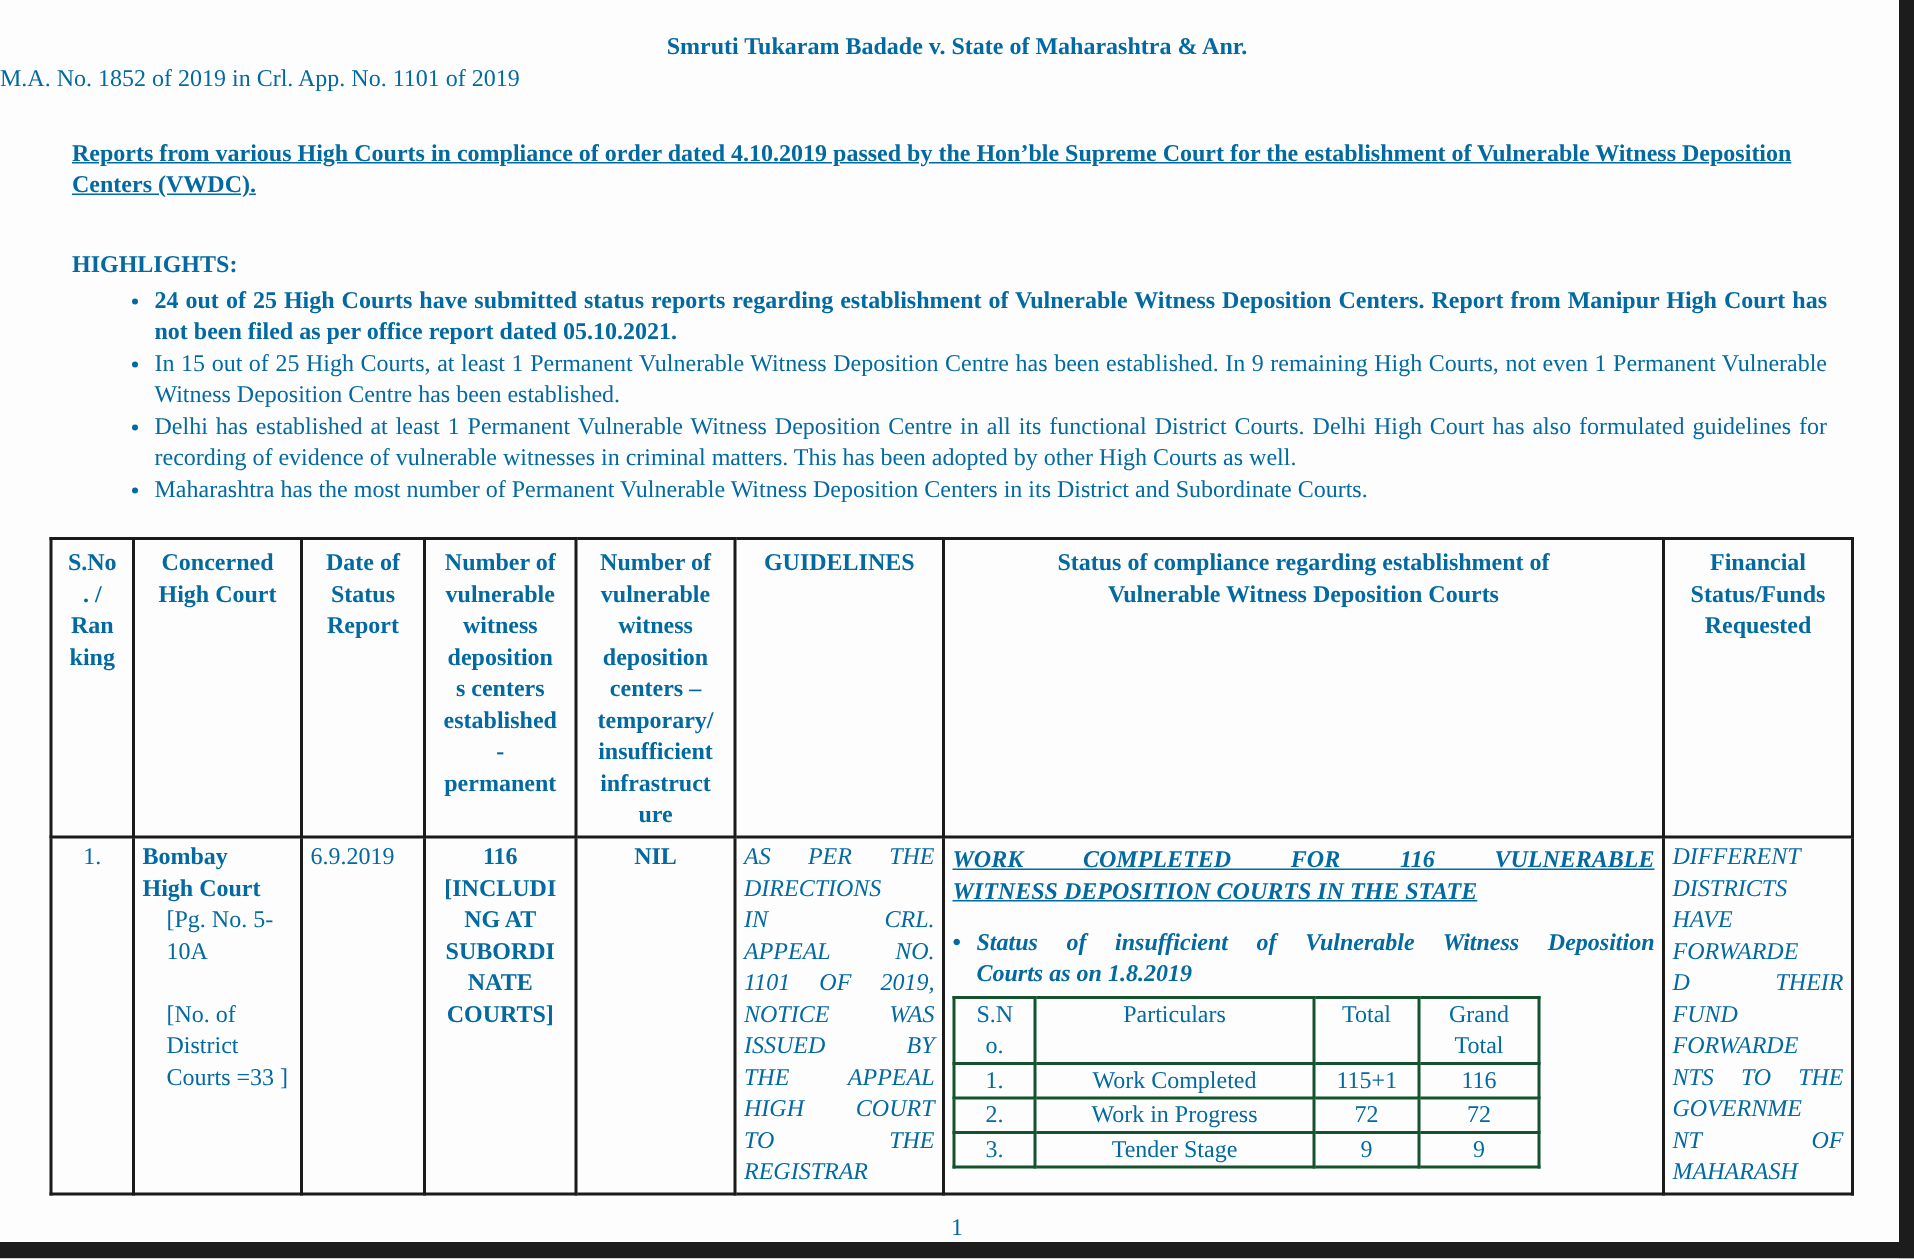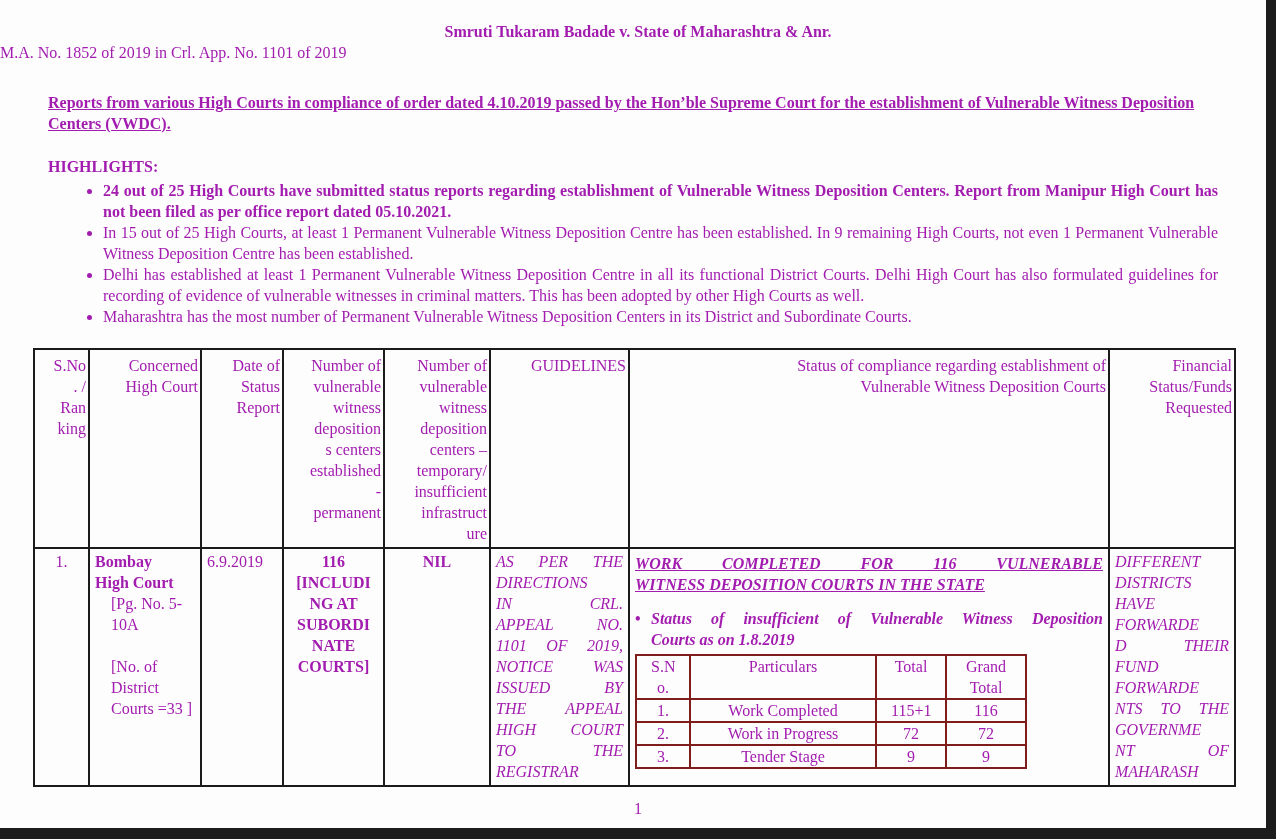--- a/index.html
+++ b/index.html
@@ -2,62 +2,62 @@
 <html><head>
 <meta charset="utf-8">
 <style>
   * { box-sizing: border-box; }
   html, body { margin: 0; padding: 0; background: #ddd; }
   .page {
     position: relative;
     width: 1276px; height: 839px;
     background: #fdfdfd;
     font-family: "Liberation Serif", "DejaVu Serif", serif;
-    font-size: 16px; line-height: 21px; color: #a21caf;
+    font-size: 16px; line-height: 21px; color: #0369a1;
     overflow: hidden;
   }
   .content { padding-top: 21px; }
   .bold { font-weight: bold; }
 
   .case-title { text-align: center; font-weight: bold; }
   .case-citation { text-align: left; }
 
   .report-heading {
     margin: 29px 58px 0 48px;
     font-weight: bold; text-decoration: underline;
   }
 
-  .highlights-label { margin: 22px 58px 0 48px; font-weight: bold; }
+  .highlights-label { margin: 32px 58px 0 48px; font-weight: bold; }
   ul.highlights-list {
     margin: 3px 58px 0 48px; padding-left: 55px;
   }
   ul.highlights-list li { text-align: justify; }
 
   table.main { border-collapse: collapse; table-layout: fixed; margin: 21px 0 0 33px; width: 1201px; }
   table.main th, table.main td { border: 2px solid #1b1b1b; vertical-align: top; }
-  table.main th { font-weight: normal; text-align: right; white-space: pre-line; padding: 5px 2px 3px; }
+  table.main th { font-weight: bold; text-align: center; white-space: pre-line; padding: 5px 2px 3px; }
   table.main td { padding: 2px 5px 3px; }
 
   .prelines { white-space: pre-line; }
   td.c { text-align: center; }
 
   .jlines > div { text-align: justify; text-align-last: justify; font-style: italic; }
   .jlines > div:last-child { text-align-last: left; }
 
   .hc-name { font-weight: bold; white-space: pre-line; }
   .hc-notes { white-space: pre-line; margin-left: 16px; }
 
   .status-heading { font-weight: bold; text-decoration: underline; margin-top: 2px; }
   .status-bullet { display: flex; font-weight: bold; font-style: italic; margin-top: 13px; }
   .status-bullet .dot { flex: 0 0 16px; width: 16px; font-style: normal; }
   .status-bullet .txt { flex: 1; }
 
   table.inner { border-collapse: collapse; table-layout: fixed; width: 390px; margin-top: 4px; }
   table.inner th, table.inner td {
-    border: 2px solid #7f1d1d; padding: 0 14px;
+    border: 2px solid #14532d; padding: 0 14px;
     text-align: center; vertical-align: top; font-weight: normal;
     font-style: normal; white-space: pre-line;
   }
 
   .page-number { text-align: center; margin-top: 11px; }
 
   .edge-right  { position: absolute; top: 0; right: 0; width: 10px; height: 100%; background: #1c1c1c; }
   .edge-bottom { position: absolute; left: 0; bottom: 0; width: 100%; height: 11px; background: #1c1c1c; }
 </style>
 </head>

